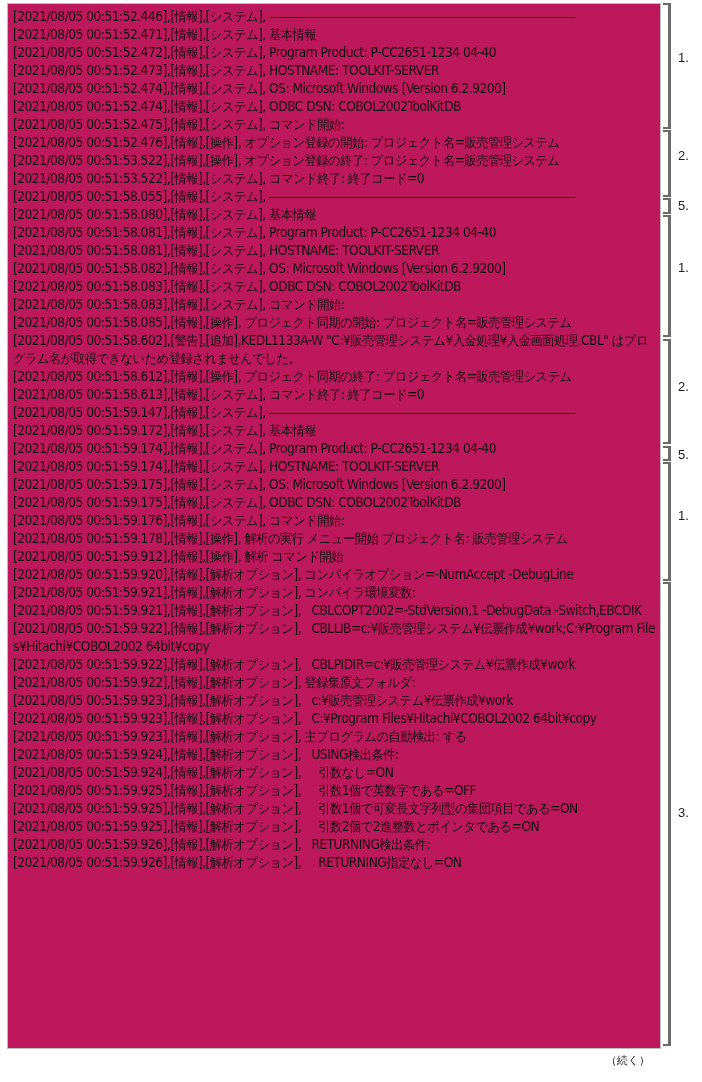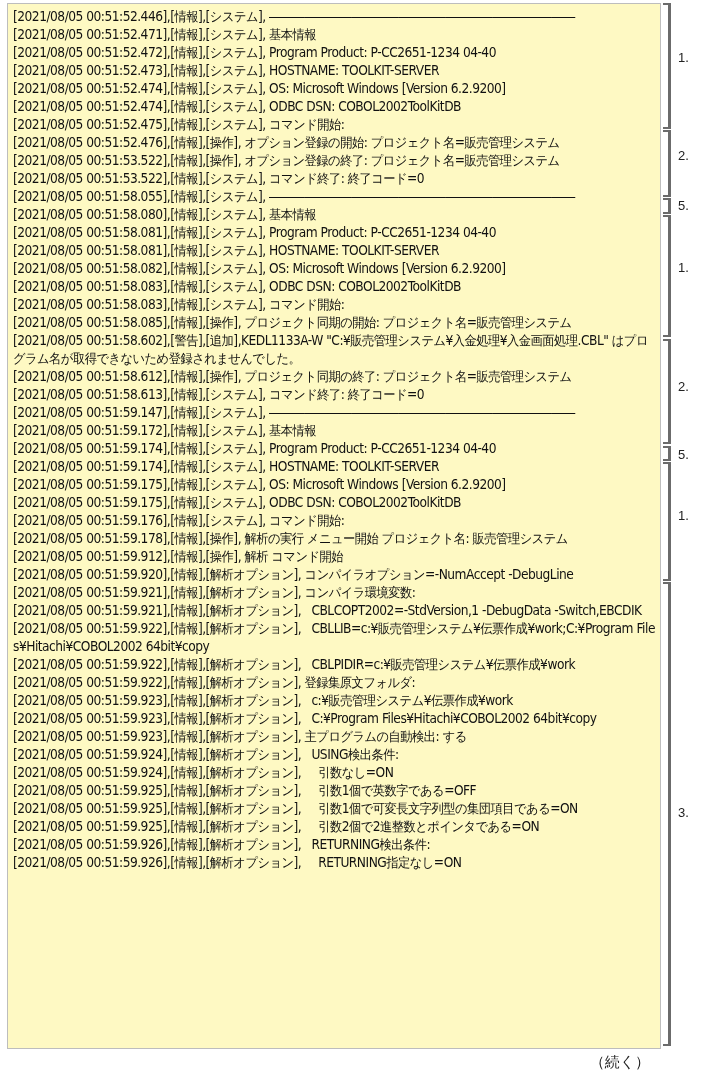--- a/index.html
+++ b/index.html
@@ -1,38 +1,38 @@
 <!DOCTYPE html>
 <html><head>
 <meta charset="utf-8">
 <style>
   html, body { margin: 0; padding: 0; background: #ffffff; }
   body { width: 702px; height: 1082px; position: relative; overflow: hidden;
          font-family: "DejaVu Sans", "Liberation Sans", sans-serif; color: #111; }
   .log-box {
     position: absolute; left: 7px; top: 3px; width: 654px; height: 1046px;
-    border: 1px solid #bdbdbd; box-sizing: border-box; background: #fef9c3;
+    border: 1px solid #bdbdbd; box-sizing: border-box; background: #be185d;
   }
   .log-lines {
     position: absolute; left: 5px; top: 4px; width: 646px;
     font-size: 13.2px; line-height: 18px; letter-spacing: -0.55px;
     transform: scaleX(0.93); transform-origin: 0 0; width: 695px;
   }
   .log-line { white-space: pre-wrap; word-break: break-all; margin: 0; }
   .bracket {
     position: absolute; left: 663px; width: 8px;
     border-top: 2px solid #6b6b6b; border-bottom: 2px solid #6b6b6b;
     border-right: 3px solid #6b6b6b; box-sizing: border-box;
   }
   .bracket-label {
     position: absolute; left: 678px; font-size: 13px; color: #222;
     font-family: "Liberation Sans", sans-serif;
   }
   .continued {
-    position: absolute; right: 52px; top: 1053px; font-size: 15px; color: #222;
+    position: absolute; right: 52px; top: 1053px; font-size: 11px; color: #222;
   }
 </style>
 </head>
 <body>
 
 <div class="log-box">
   <div class="log-lines" id="log-lines">
     <p class="log-line">[2021/08/05 00:51:52.446],[情報],[システム], ――――――――――――――――――――――――――</p>
     <p class="log-line">[2021/08/05 00:51:52.471],[情報],[システム], 基本情報</p>
     <p class="log-line">[2021/08/05 00:51:52.472],[情報],[システム], Program Product: P-CC2651-1234 04-40</p>

